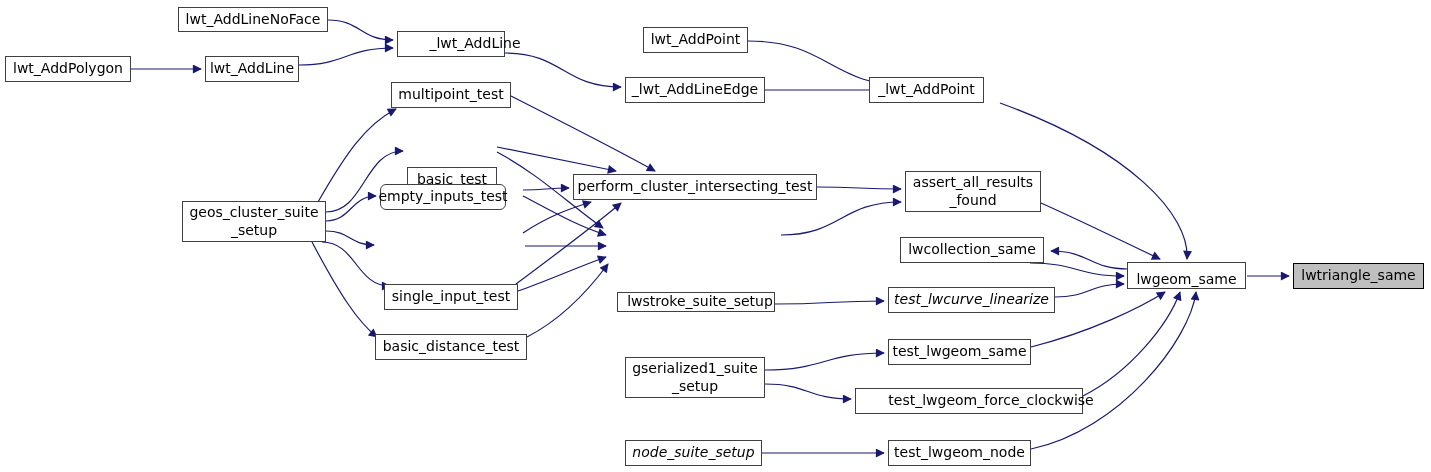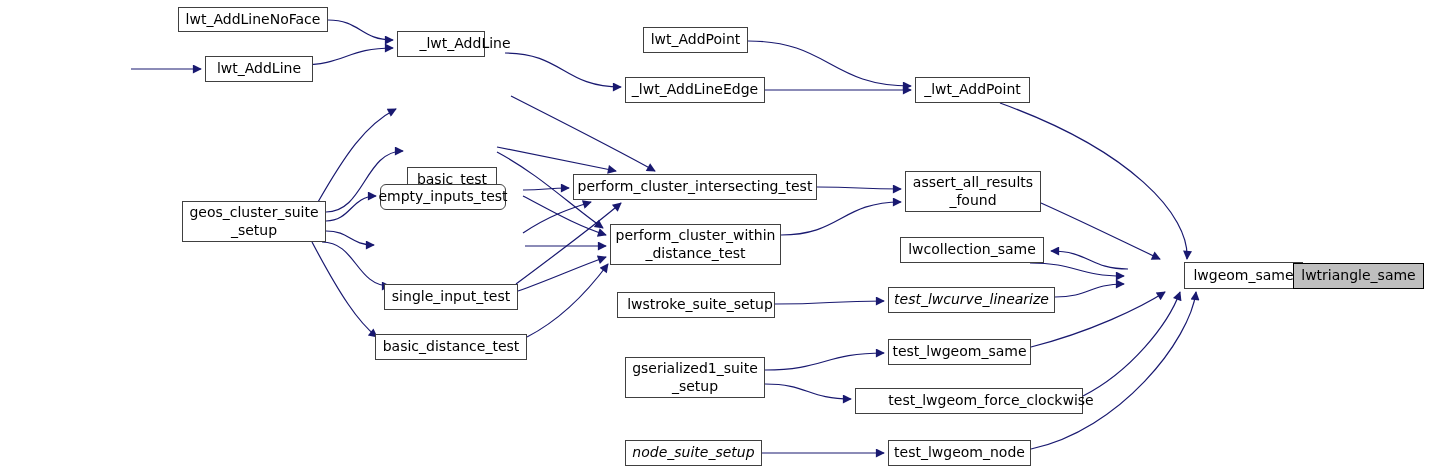--- a/index.html
+++ b/index.html
@@ -91,66 +91,68 @@
         <path d="M765,370 C824.5,370 824.5,353 884,353" class="edge" marker-end="url(#arrow)"></path>
         <path d="M765,384 C808,384 808,399 851,399" class="edge" marker-end="url(#arrow)"></path>
         <path d="M762,453 C823,453 823,453 884,453" class="edge" marker-end="url(#arrow)"></path>
         <path d="M1247,276 C1268,276 1268,276 1289,276" class="edge" marker-end="url(#arrow)"></path>
       </g>
   </svg>
 
 <div class="node" style="left: 178px; top: 7px; width: 150px; height: 25px;">
       <span>lwt_AddLineNoFace</span>
     </div>
-    <div class="node" style="left: 205px; top: 56px; width: 108px; height: 26px; text-align: right;">
+    <div class="node" style="left: 5px; top: 56px; width: 126px; height: 26px;">
+      <span>lwt_AddPolygon</span>
+    </div>
+    <div class="node" style="left: 205px; top: 56px; width: 94px; height: 26px; text-align: right;">
       <span>lwt_AddLine</span>
     </div>
-    <div class="node" style="left: 397px; top: 31px; width: 88px; height: 26px; padding-left: 48px;">
+    <div class="node" style="left: 397px; top: 31px; width: 108px; height: 26px; padding-left: 48px;">
       <span>_lwt_AddLine</span>
     </div>
     <div class="node" style="left: 643px; top: 27px; width: 105px; height: 26px;">
       <span>lwt_AddPoint</span>
     </div>
     <div class="node" style="left: 625px; top: 77px; width: 140px; height: 26px;">
       <span>_lwt_AddLineEdge</span>
     </div>
-    <div class="node" style="left: 915px; top: 77px; width: 115px; height: 26px;">
+    <div class="node" style="left: 869px; top: 77px; width: 115px; height: 26px;">
       <span>_lwt_AddPoint</span>
+    </div>
+    <div class="node" style="left: 391px; top: 82px; width: 120px; height: 26px;">
+      <span>multipoint_test</span>
     </div>
     <div class="node" style="left: 407px; top: 132px; width: 90px; height: 26px; margin-top: 35px;">
       <span>basic_test</span>
     </div>
     <div class="node" style="left: 380px; top: 184px; width: 126px; height: 26px; border-radius: 6px;">
       <span>empty_inputs_test</span>
     </div>
     <div class="node" style="left: 182px; top: 201px; width: 144px; height: 41px;">
       <span>geos_cluster_suite</span>
       <span>_setup</span>
     </div>
     <div class="node" style="left: 384px; top: 284px; width: 134px; height: 26px; align-items: center;">
       <span>single_input_test</span>
     </div>
     <div class="node" style="left: 375px; top: 334px; width: 152px; height: 26px;">
       <span>basic_distance_test</span>
     </div>
     <div class="node" style="left: 573px; top: 174px; width: 244px; height: 26px; text-align: right;">
       <span>perform_cluster_intersecting_test</span>
     </div>
-    <div class="node" style="left: 610px; top: 224px; width: 171px; height: 41px;">
-      <span>perform_cluster_within</span>
-      <span>_distance_test</span>
-    </div>
     <div class="node" style="left: 905px; top: 171px; width: 136px; height: 41px;">
       <span>assert_all_results</span>
       <span>_found</span>
     </div>
     <div class="node" style="left: 900px; top: 237px; width: 144px; height: 26px;">
       <span>lwcollection_same</span>
     </div>
-    <div class="node" style="left: 617px; top: 292px; width: 158px; height: 26px; padding-left: 8px;">
+    <div class="node" style="left: 617px; top: 292px; width: 158px; height: 20px; padding-left: 8px;">
       <span>lwstroke_suite_setup</span>
     </div>
     <div class="node" style="left: 888px; top: 287px; width: 167px; height: 26px; font-style: italic;">
       <span>test_lwcurve_linearize</span>
     </div>
     <div class="node" style="left: 625px; top: 357px; width: 140px; height: 41px;">
       <span>gserialized1_suite</span>
       <span>_setup</span>
     </div>
     <div class="node" style="left: 888px; top: 339px; width: 143px; height: 26px;">
@@ -158,19 +160,19 @@
     </div>
     <div class="node" style="left: 855px; top: 388px; width: 228px; height: 26px; padding-left: 44px;">
       <span>test_lwgeom_force_clockwise</span>
     </div>
     <div class="node" style="left: 625px; top: 440px; width: 137px; height: 26px; font-style: italic;">
       <span>node_suite_setup</span>
     </div>
     <div class="node" style="left: 888px; top: 440px; width: 143px; height: 26px;">
       <span>test_lwgeom_node</span>
     </div>
-    <div class="node" style="left: 1184px; top: 262px; width: 119px; height: 27px;">
+    <div class="node" style="left: 1127px; top: 262px; width: 119px; height: 27px; justify-content: flex-end;">
       <span>lwgeom_same</span>
     </div>
     <div class="node focus" style="left: 1293px; top: 263px; width: 131px; height: 26px;">
       <span>lwtriangle_same</span>
     </div>
   </div>
 
 </body></html>

